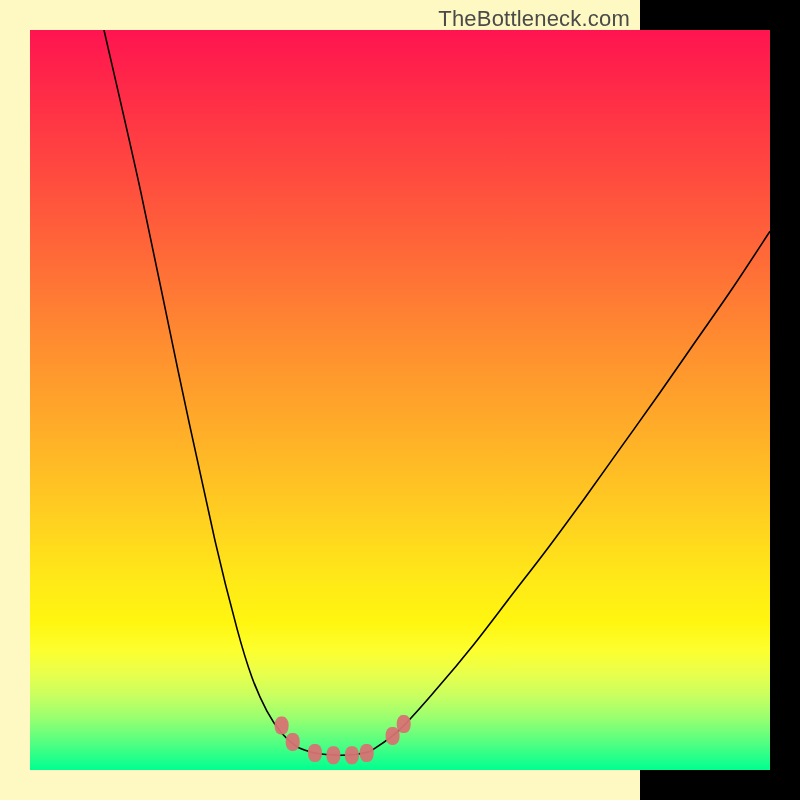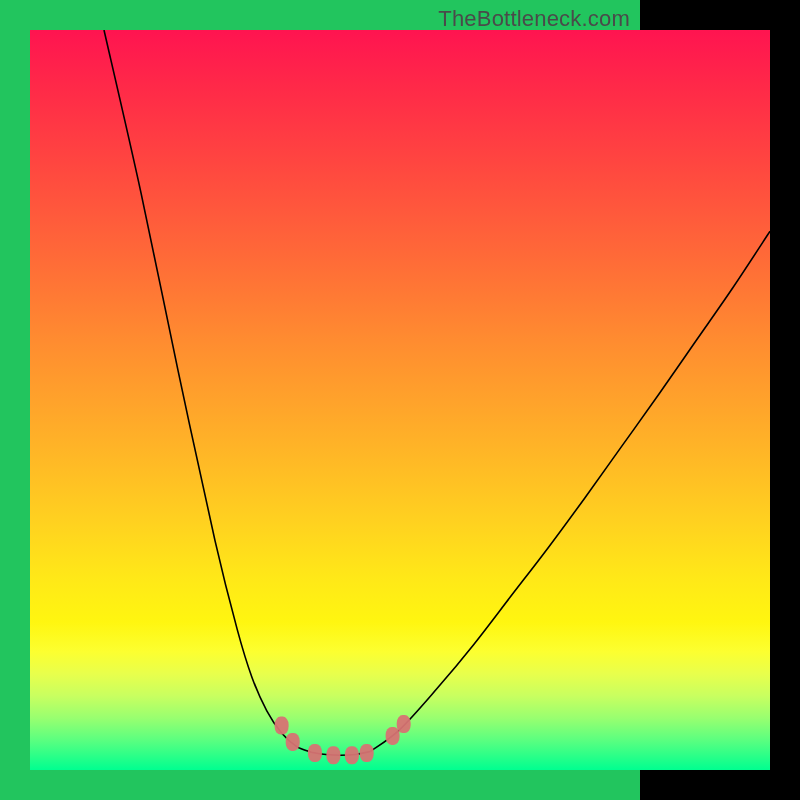--- a/index.html
+++ b/index.html
@@ -7,21 +7,21 @@
     padding: 0;
     width: 800px;
     height: 800px;
     background: #000;
     overflow: hidden;
   }
   .container {
     position: relative;
     width: 640px;
     height: 800px;
-    background: #22c55e;
+    background: #fef9c3;
   }
   .watermark {
     position: absolute;
     top: 6px;
     right: 10px;
     font-family: Arial, Helvetica, sans-serif;
     font-size: 22px;
     font-weight: 500;
     color: #4a4a4a;
     letter-spacing: 0.2px;

